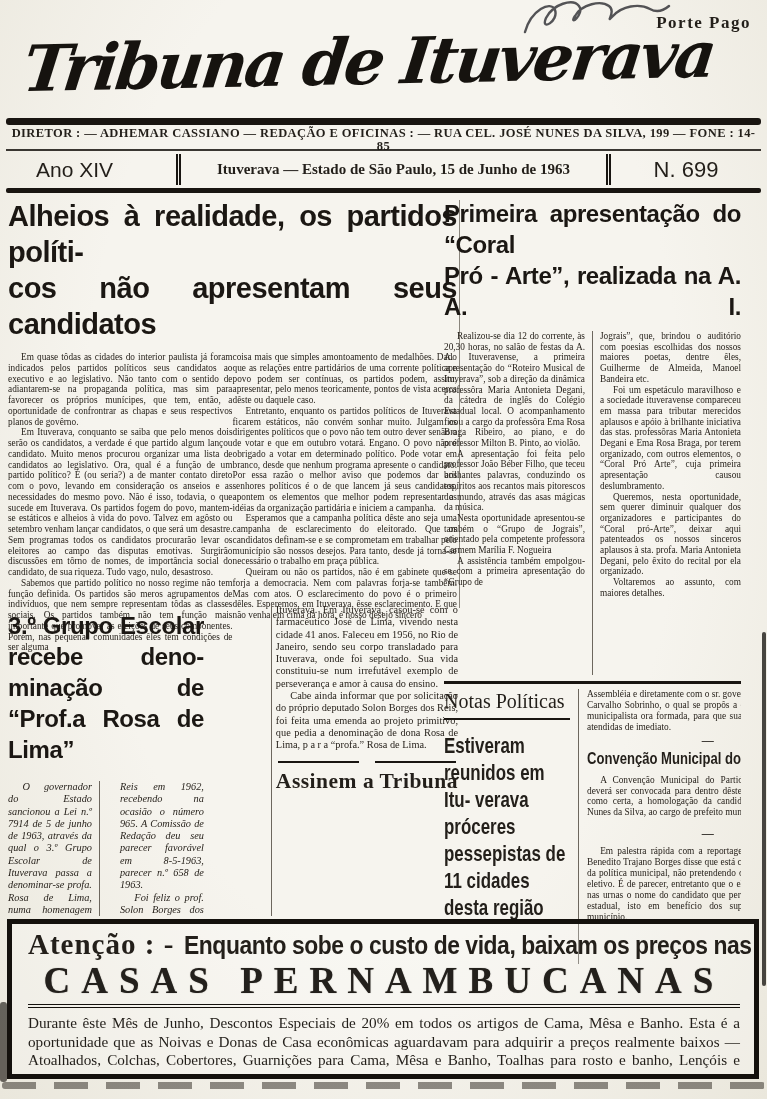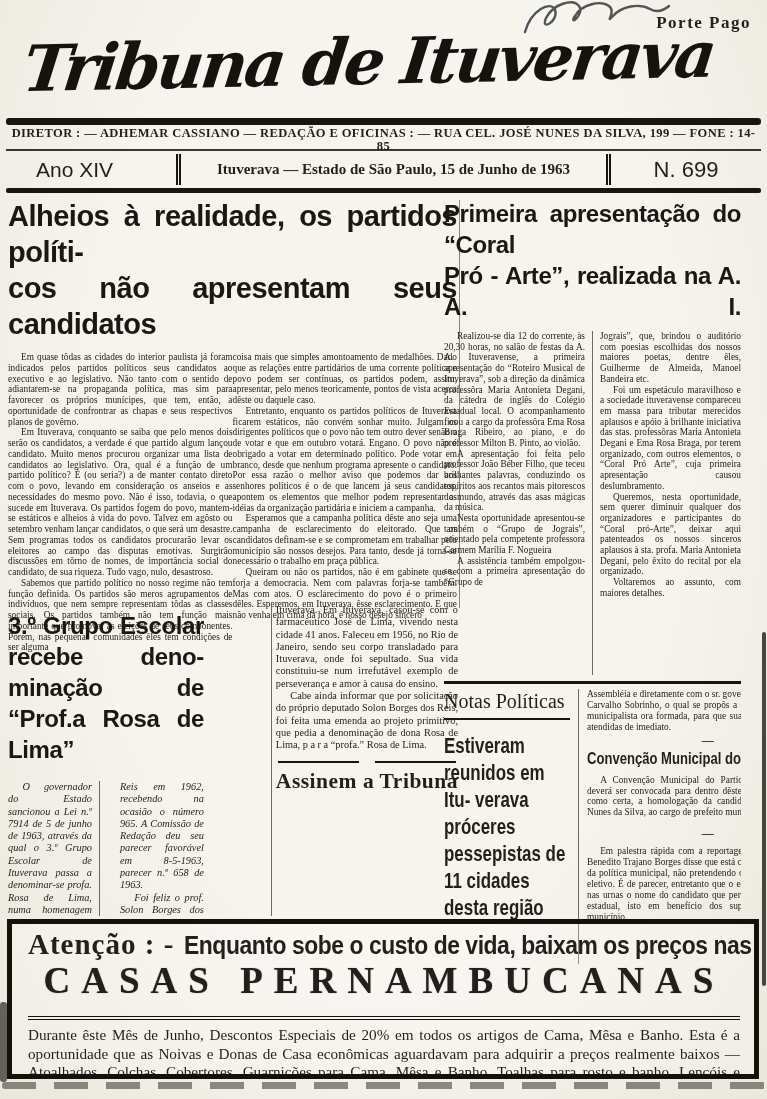--- a/index.html
+++ b/index.html
@@ -74,21 +74,21 @@
   .promo-rules span { flex:1; height:2.5px; background:#191511; }
   .promo { font:700 21.5px/1.1 "Liberation Serif", serif; letter-spacing:.5px; white-space:nowrap; }
   
   .adbox { position:absolute; left:7px; right:8px; top:919px; height:160px;
            border:5px solid #14110d; padding:4px 14px 4px 16px; background:rgba(255,255,255,.25); overflow:hidden; }
   .ad-row1 { display:flex; align-items:baseline; gap:10px; white-space:nowrap; }
   .ad-attn { font:700 29px/1.15 "Liberation Serif", serif; letter-spacing:1px; }
   .ad-tag  { display:inline-block; font:700 26px/1.1 "Liberation Sans", sans-serif;
              transform:scaleX(.88); transform-origin:0 70%; letter-spacing:-.5px; }
   .ad-brand { text-align:center; font:700 37px/1.05 "Liberation Serif", serif; letter-spacing:11px;
-              color:#23201c; border-bottom:4px double #14110d; padding-bottom:15px; margin-top:1px;
+              color:#23201c; border-bottom:4px double #14110d; padding-bottom:3px; margin-top:1px;
               text-shadow:0 0 1px rgba(35,32,28,.5); }
   .ad-body { margin-top:6px; font-size:15.2px; line-height:18.5px; text-align:justify; color:#221e19; }
   
   .edge-right { position:absolute; right:1px; top:632px; height:354px; width:4px; background:#1d1a16; opacity:.8; border-radius:2px; }
   .bottom-noise { position:absolute; left:2px; right:2px; top:1082px; height:7px; opacity:.55;
     background:repeating-linear-gradient(90deg,#38332c 0 34px, transparent 34px 52px); border-radius:3px; }
   .corner-blot { position:absolute; left:0; top:1002px; width:7px; height:80px; background:#2c2822; opacity:.7; border-radius:3px; }
 </style>
 </head>
 <body>

